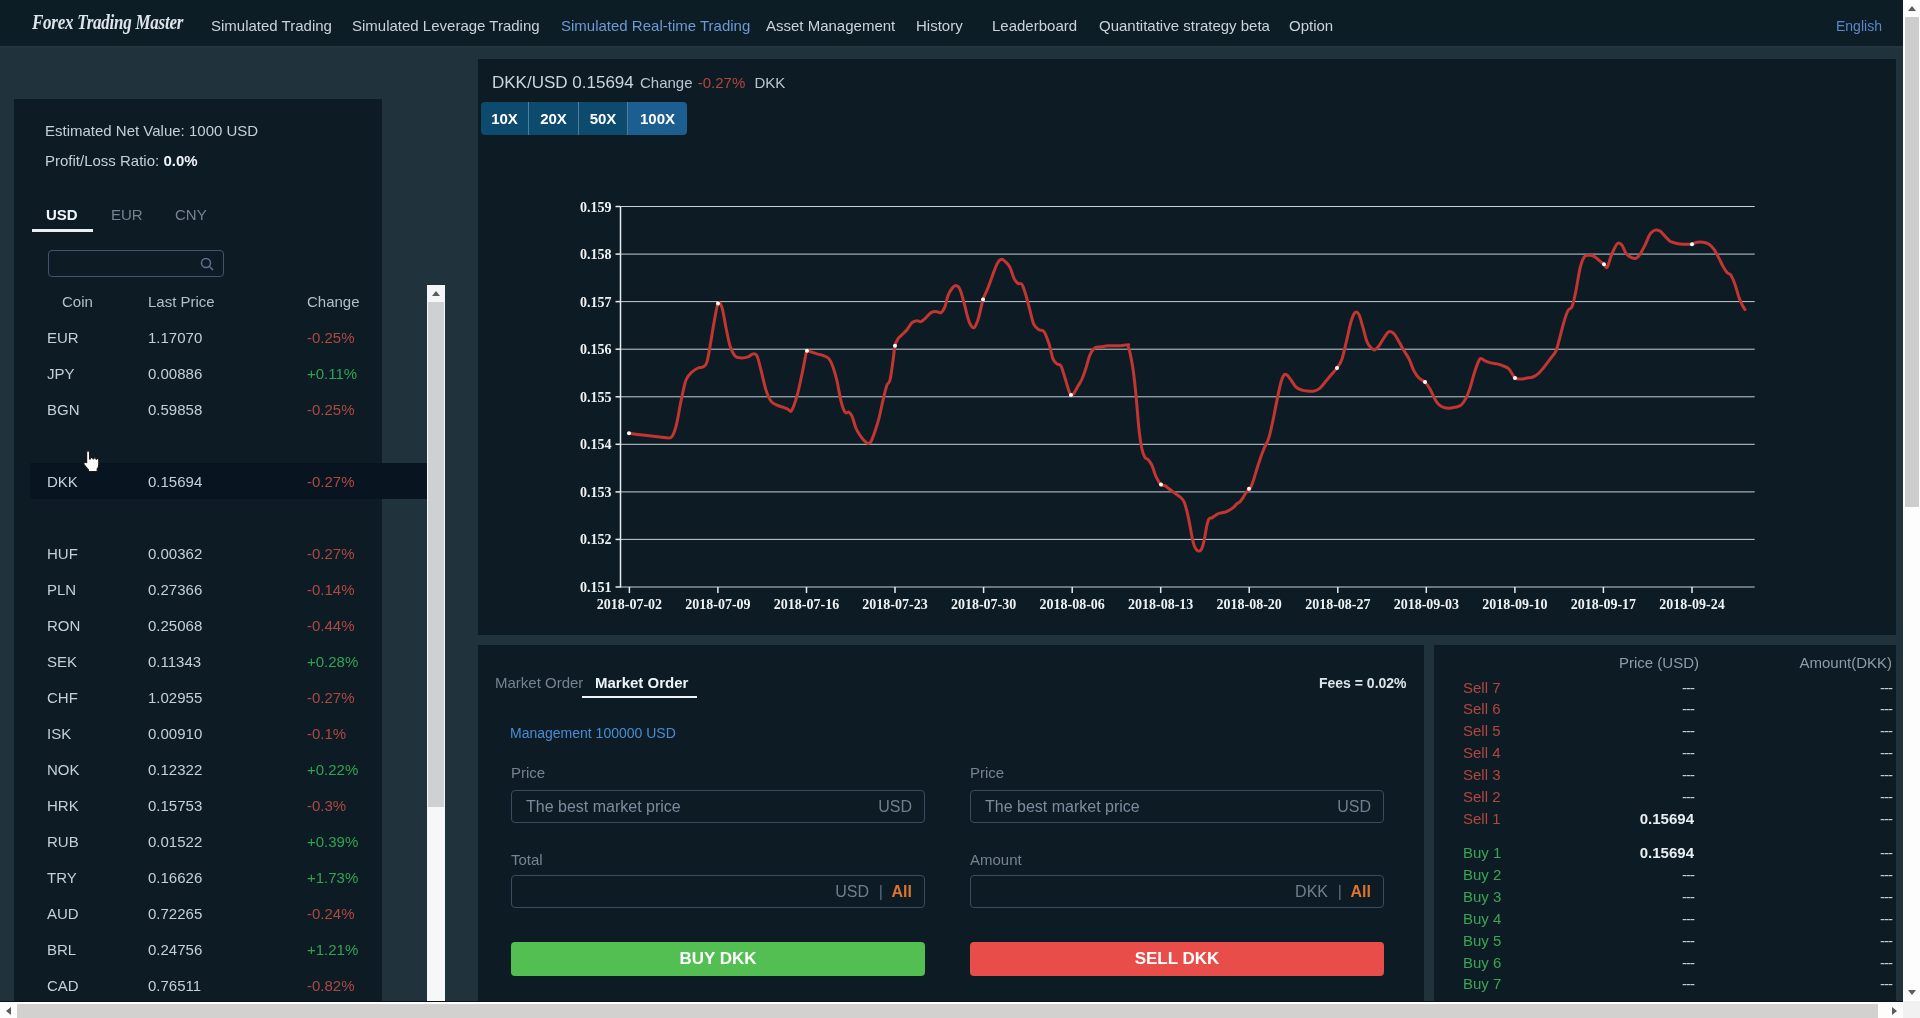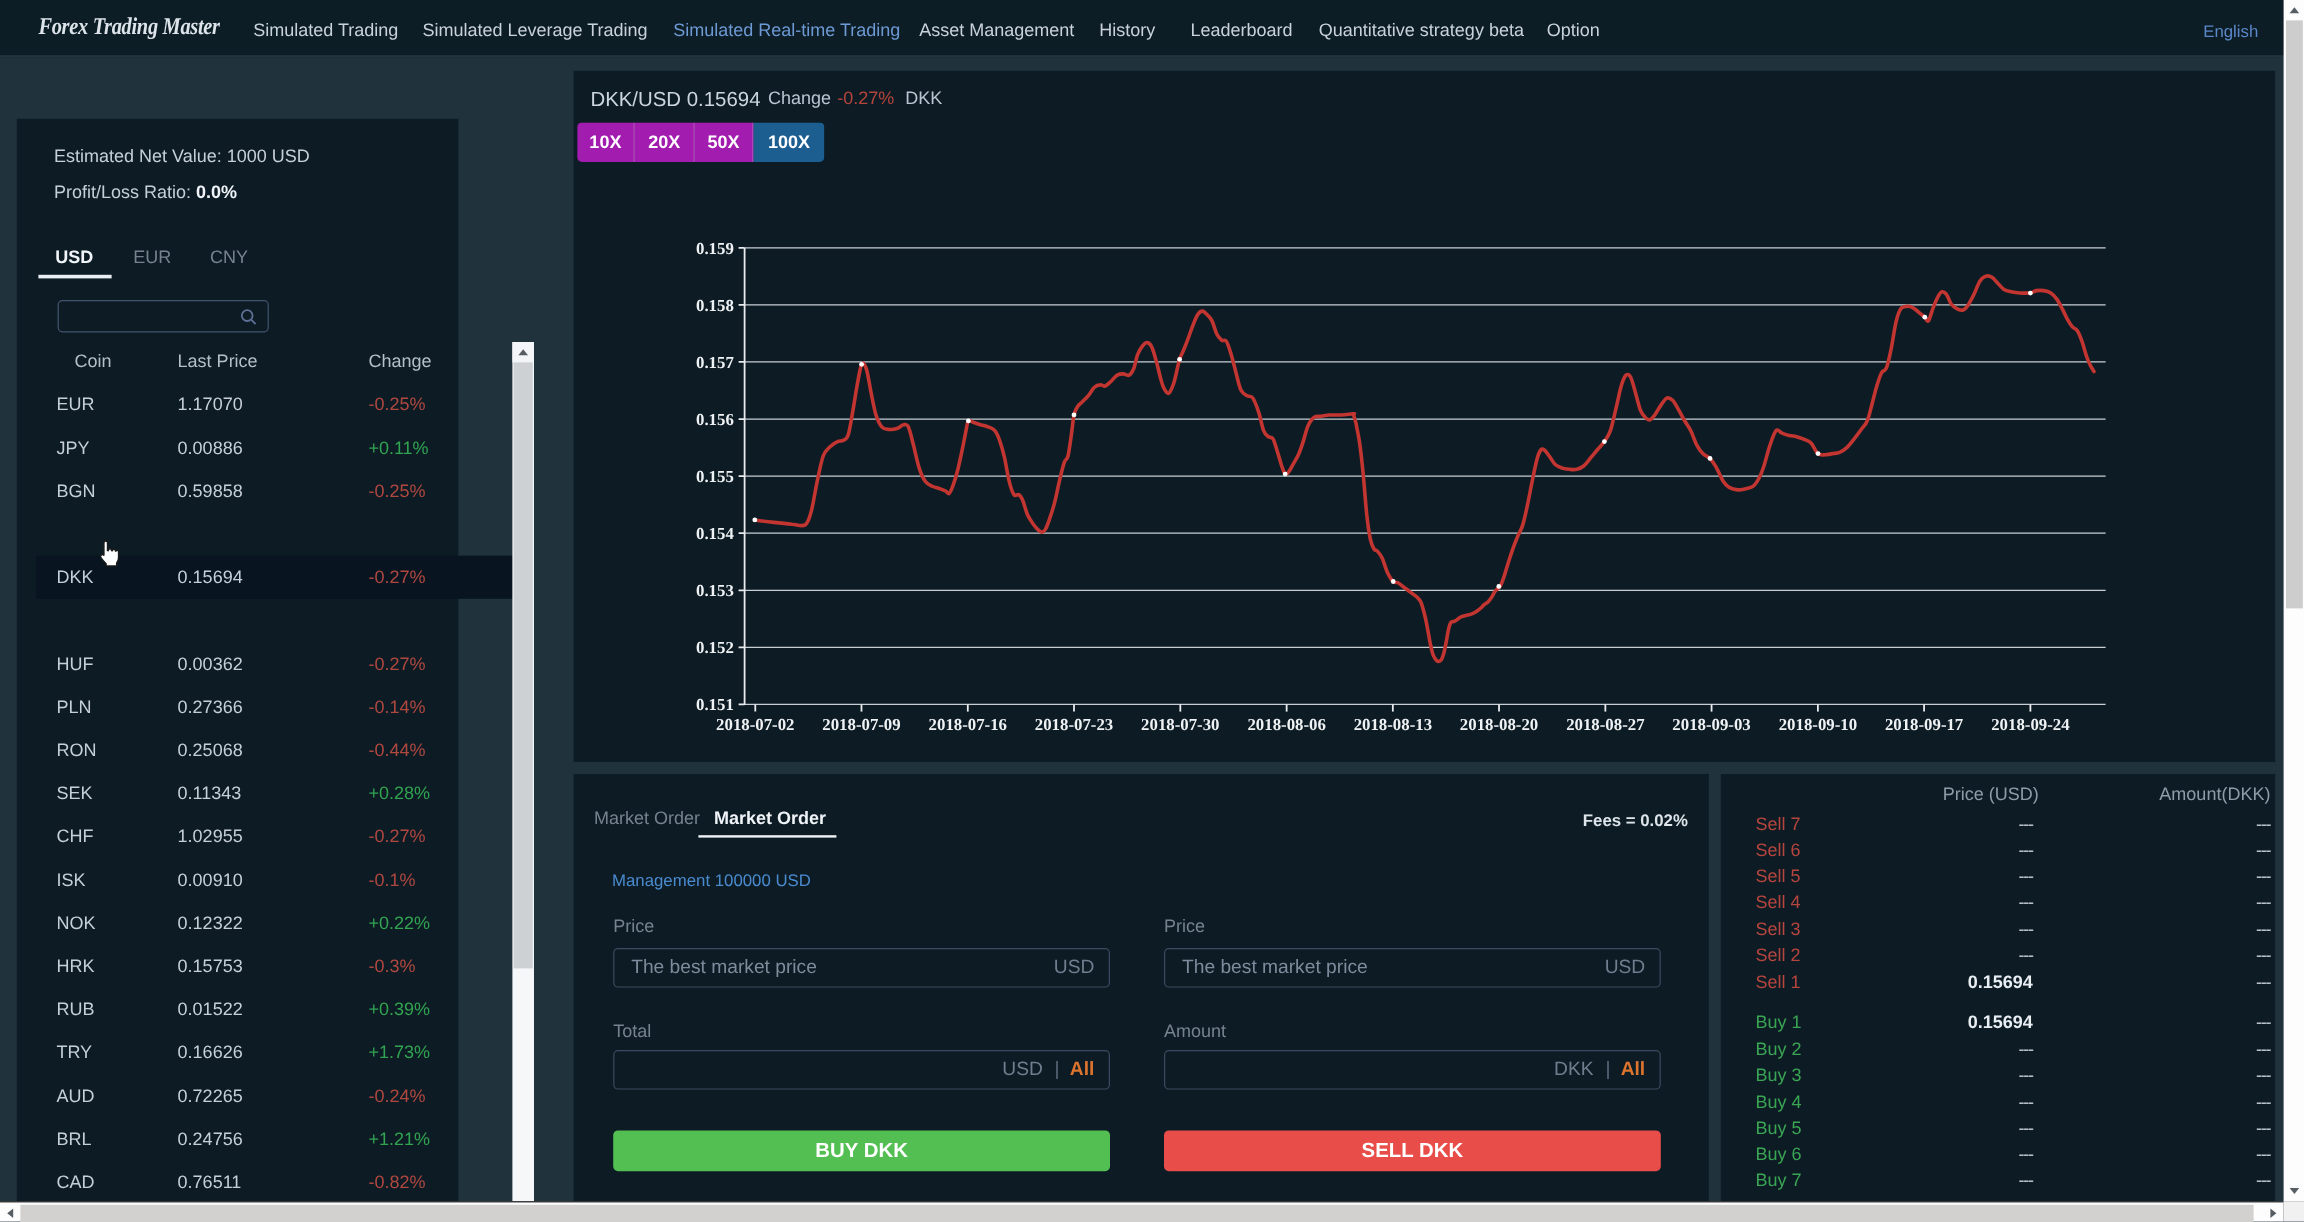--- a/index.html
+++ b/index.html
@@ -38,21 +38,21 @@
 .tri-up { width:0; height:0; border-left:4px solid transparent; border-right:4px solid transparent; border-bottom:5px solid #565e64; position:absolute; left:5px; top:6px; }
 .tri-dn { width:0; height:0; border-left:4px solid transparent; border-right:4px solid transparent; border-top:5px solid #565e64; position:absolute; left:5px; top:6px; }
 .tri-lf { width:0; height:0; border-top:4px solid transparent; border-bottom:4px solid transparent; border-right:5px solid #565e64; position:absolute; left:6px; top:5px; }
 .tri-rt { width:0; height:0; border-top:4px solid transparent; border-bottom:4px solid transparent; border-left:5px solid #565e64; position:absolute; left:6px; top:5px; }
 
 #cp .pair { position:absolute; left:14px; top:14px; font-size:17px; color:#ccd5de; }
 #cp .chg { position:absolute; left:162px; top:15px; font-size:15px; color:#bac5d1; }
 #cp .chgv { color:#b5443c; }
 
 #lev { position:absolute; left:3px; top:43px; width:206px; height:33px; border-radius:4px; overflow:hidden; }
-#lev .b { position:absolute; top:0; height:33px; background:#a21caf; border-right:1px solid rgba(255,255,255,0.28); color:#fff; font-weight:bold; font-size:15px; text-align:center; line-height:33px; }
+#lev .b { position:absolute; top:0; height:33px; background:#0c4a6e; border-right:1px solid rgba(255,255,255,0.28); color:#fff; font-weight:bold; font-size:15px; text-align:center; line-height:33px; }
 #lev .b.on { background:#1d5e90; border-right:none; }
 
 #fp .ftab { position:absolute; top:29px; font-size:15px; }
 #fp .ful { position:absolute; left:104px; top:51px; width:115px; height:2px; background:#eff3f6; }
 #fp .fees { position:absolute; left:841px; top:30px; font-size:14px; font-weight:bold; color:#dde4ea; }
 #fp .avail { position:absolute; left:32px; top:80px; font-size:14px; color:#4a8bd0; }
 #fp .flbl { position:absolute; font-size:15px; color:#76838f; }
 .inp { position:absolute; width:414px; height:33px; border:1px solid #3a4a5f; border-radius:4px; font-size:16px; }
 .inp .ph { position:absolute; left:14px; top:7px; color:#7d8b9c; }
 .inp .unit { position:absolute; top:7px; color:#6f7e8e; }

